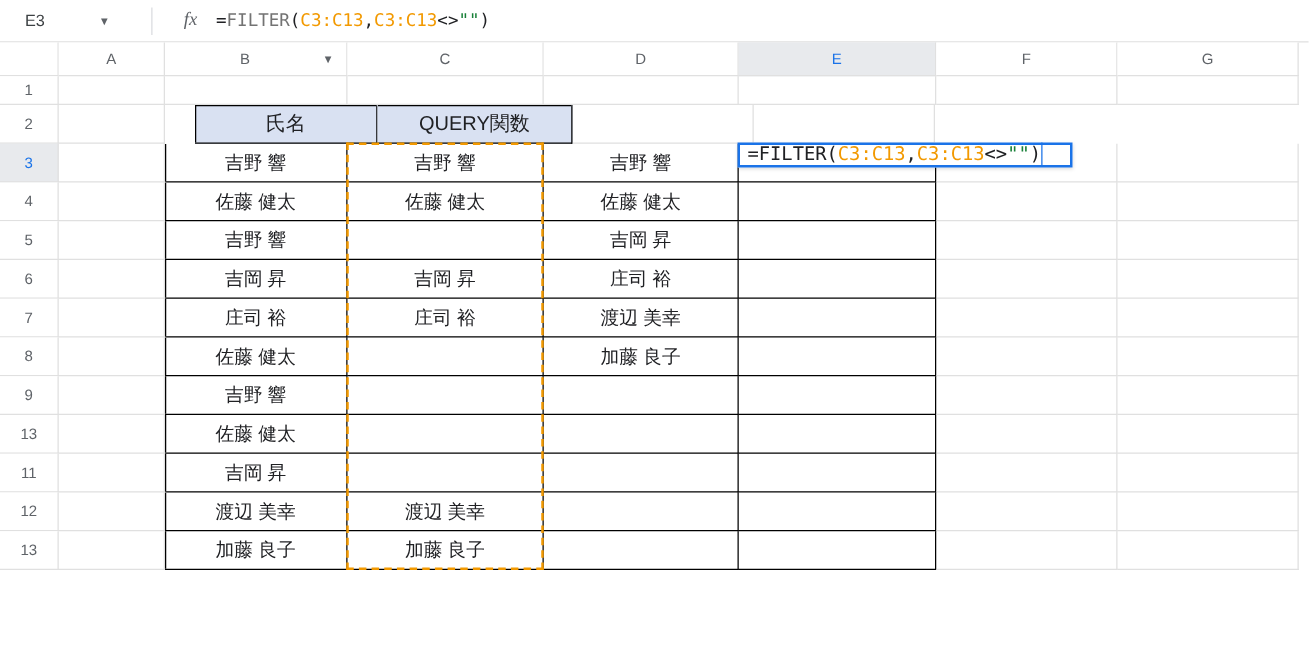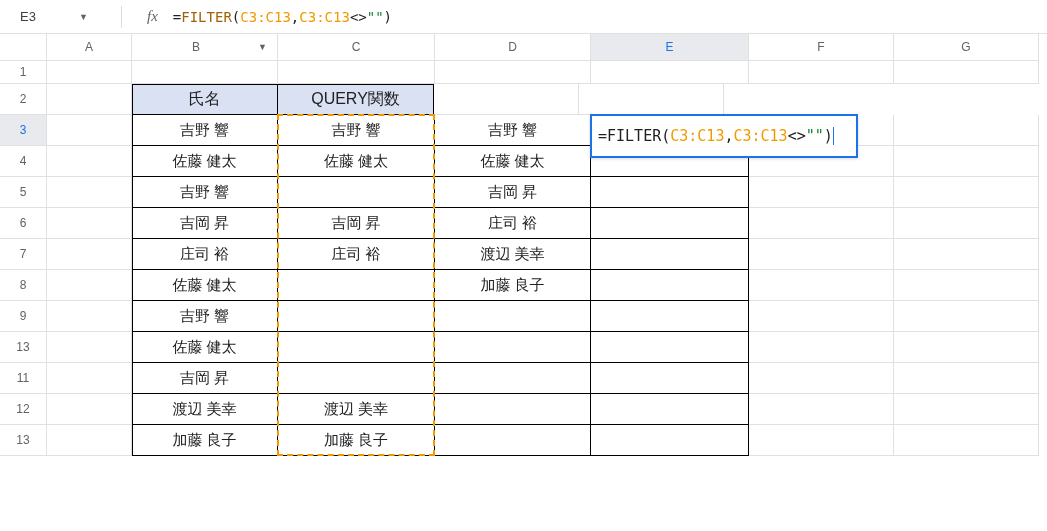--- a/index.html
+++ b/index.html
@@ -48,21 +48,21 @@
   color: #5f6368;
   font-size: 15px;
   margin-right: 0;
 }
 .formula-input {
   flex: 1;
   font-size: 14px;
   font-family: 'Consolas', monospace;
   color: #202124;
 }
-.formula-input .fn-name { color: #a16207; }
+.formula-input .fn-name { color: #737373; }
 .formula-input .ref1 { color: #f29900; }
 .formula-input .str { color: #188038; }
 
 
 .grid-wrap {
   position: relative;
 }
 .col-headers {
   display: flex;
   height: 27px;
@@ -124,21 +124,21 @@
 .wC { width: 157px; }
 .wD { width: 156px; }
 .wE { width: 158px; }
 .wF { width: 145px; }
 .wG { width: 145px; }
 
 .data-border-b { border-bottom: 1px solid #000; }
 .data-border-r { border-right: 1px solid #000; }
 .data-border-l { box-shadow: inset 1px 0 0 #000; }
 .data-border-t { box-shadow: inset 0 1px 0 #000; }
-.data-border-tl { box-shadow: inset 1px 0 0 #000, inset 0 1px 0 #000; }
+.data-border-tl { box-shadow: inset 1px 0 0 #000, inset 0 1px 0 #000; margin-left: 24px; }
 
 .header-cell {
   background: #d9e1f2;
   font-size: 16px;
 }
 
 
 .dash-overlay {
   position: absolute;
   border: 2px dashed #f29900;
@@ -327,21 +327,21 @@
     <div class="cell wC data-border-b data-border-r">加藤 良子</div>
     <div class="cell wD data-border-b data-border-r"></div>
     <div class="cell wE data-border-b data-border-r"></div>
     <div class="cell wF"></div>
     <div class="cell wG"></div>
   </div>
 
 
   <div class="dash-overlay" style="left:277px; top:80px; width:158px; height:342px;"></div>
 
-  <div class="edit-cell" style="left:590px; top:80px; width:268px; height:44px;">
+  <div class="edit-cell" style="left:590px; top:80px; width:268px; height:20px;align-items:flex-end;">
     <span class="fn">=FILTER(</span>
       <span class="ref1">C3:C13</span>
       <span class="fn">,</span>
       <span class="ref1">C3:C13</span>
       <span class="fn">&lt;&gt;</span>
       <span class="str">""</span>
       <span class="fn">)</span>
       <span class="caret"></span>
   </div>
 </div>

